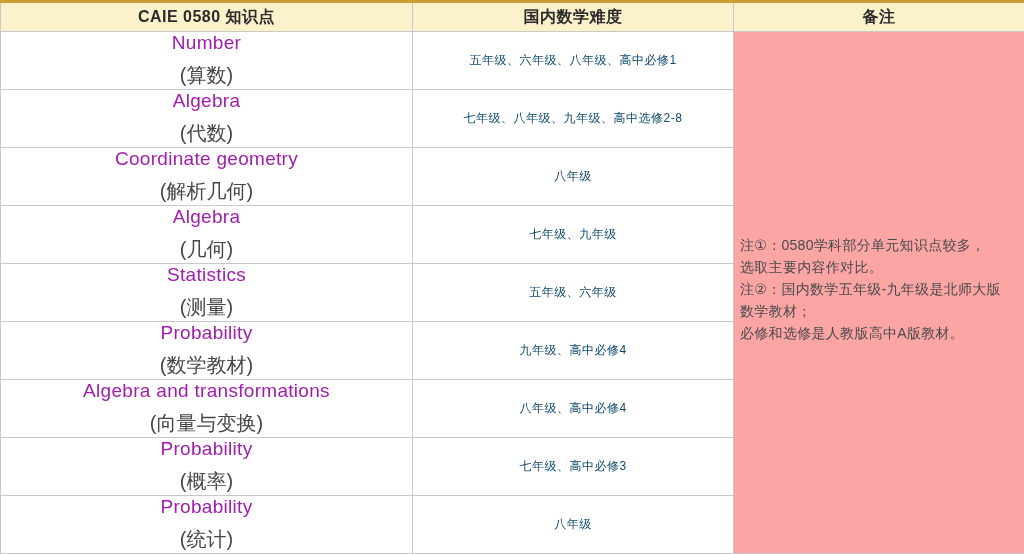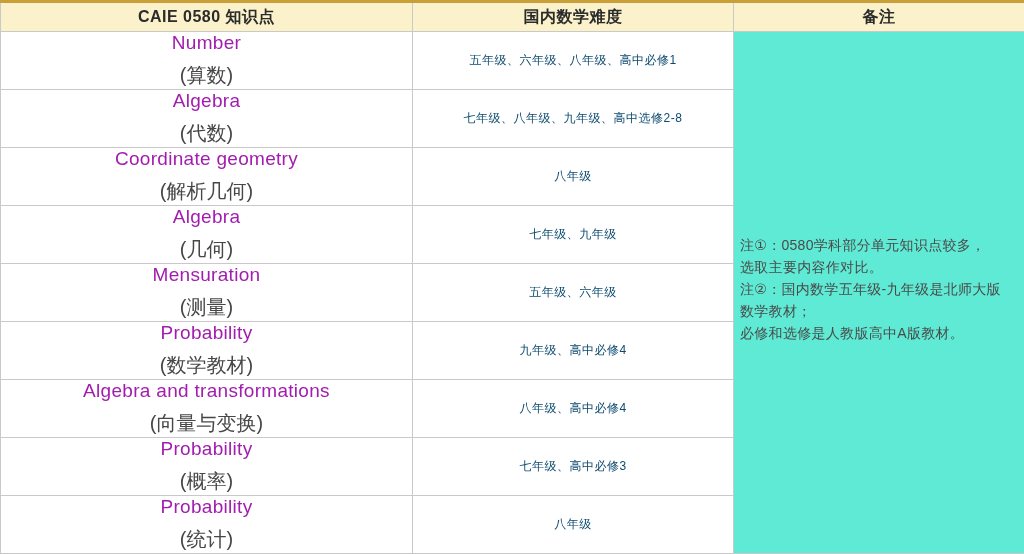--- a/index.html
+++ b/index.html
@@ -53,21 +53,21 @@
     vertical-align: middle;
     font-size: 12px;
     color: #0c4a6e;
     background: #ffffff;
     letter-spacing: 0.5px;
   }
   td.notes-cell {
     text-align: left;
     vertical-align: middle;
     padding: 4px 6px 12px 6px;
-    background: #5eead4;
+    background: #fca5a5;
   }
   .note-line {
     font-size: 14px;
     color: #4a4a4a;
     line-height: 22px;
     letter-spacing: 0.3px;
   }
 </style>
 </head>
 <body>
@@ -116,21 +116,21 @@
     </tr>
     <tr>
       <td class="topic-cell">
         <div class="topic-en">Algebra</div>
         <div class="topic-zh">(几何)</div>
       </td>
       <td class="diff-cell">七年级、九年级</td>
     </tr>
     <tr>
       <td class="topic-cell">
-        <div class="topic-en">Mensuration</div>
+        <div class="topic-en">Statistics</div>
         <div class="topic-zh">(测量)</div>
       </td>
       <td class="diff-cell">五年级、六年级</td>
     </tr>
     <tr>
       <td class="topic-cell">
         <div class="topic-en">Probability</div>
         <div class="topic-zh">(数学教材)</div>
       </td>
       <td class="diff-cell">九年级、高中必修4</td>

